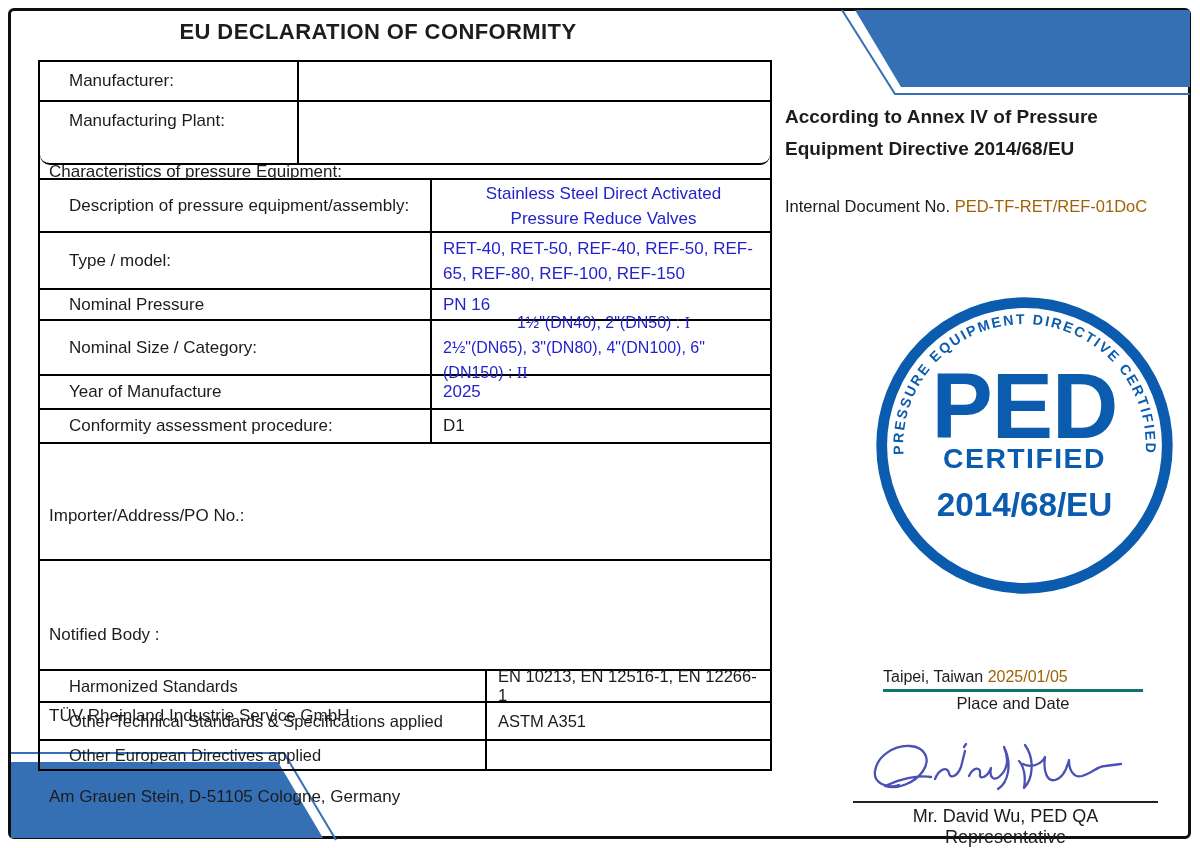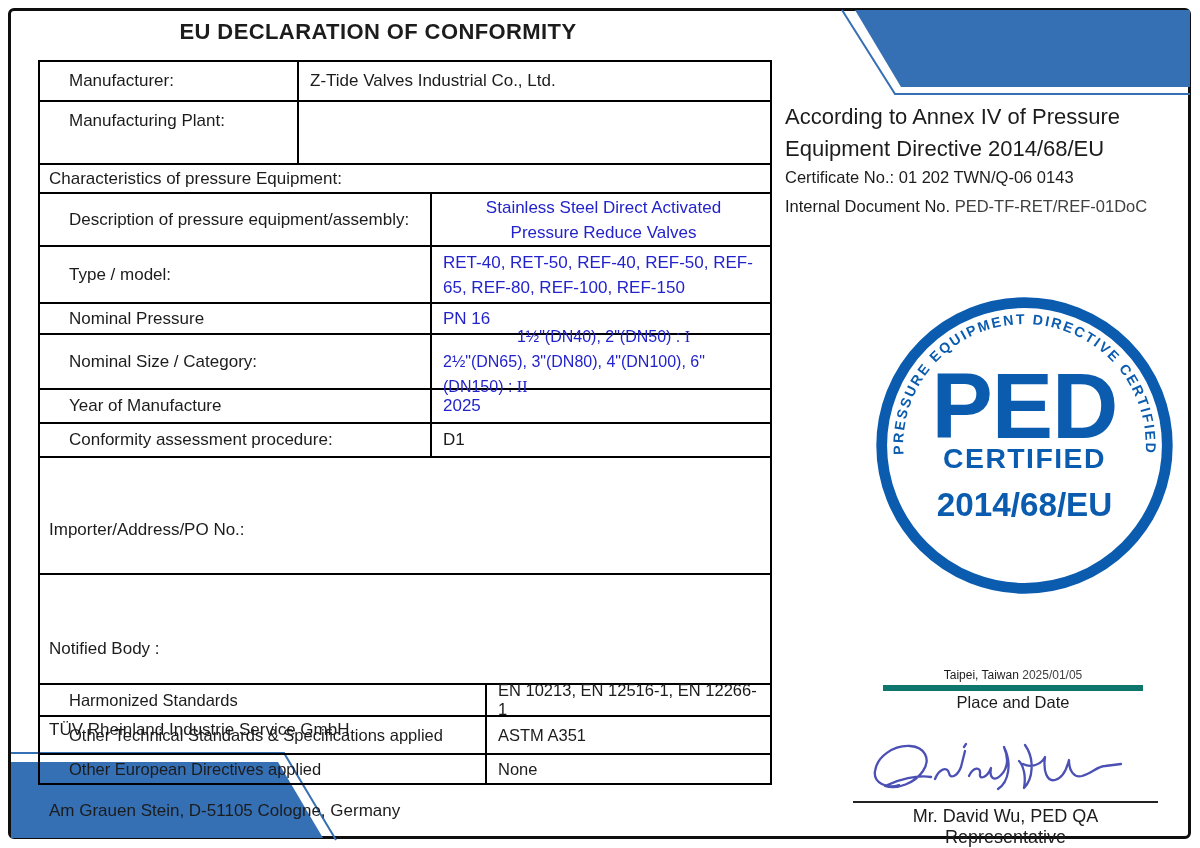--- a/index.html
+++ b/index.html
@@ -25,29 +25,29 @@
   .top-align { align-items:flex-start; padding-top:9px; }
   .blue { color:#2323cc; }
   .multiline { flex-direction:column; align-items:center; justify-content:center; line-height:25px; }
   .serif { font-family:"Liberation Serif", serif; }
   .plant-value { font-family:"Liberation Serif", serif; font-weight:bold; font-size:16px; }
   .full-cell { padding:0 6px 0 9px; display:flex; align-items:center; flex:1; }
   .nb-block { line-height:27px; padding-top:6px; white-space:pre-wrap; }
   .small-row { font-size:16.5px; }
 
   
-  .annex { position:absolute; left:785px; top:101px; width:410px; font-size:22px; line-height:31.5px; z-index:3; }
+  .annex { position:absolute; left:785px; top:101px; width:410px; font-size:19px; line-height:31.5px; z-index:3;font-weight:bold; }
   .cert-no { position:absolute; left:785px; top:168px; font-size:16.5px; z-index:3; }
   .internal-no { position:absolute; left:785px; top:197px; font-size:16.5px; z-index:3; }
-  .red { color:#404040; }
+  .red { color:#a16207; }
 
   .badge { position:absolute; left:868px; top:289px; width:313px; height:313px; z-index:3; }
 
   .place-block { position:absolute; left:883px; top:668px; width:260px; z-index:3; }
-  .place-line { text-align:center; font-size:12px; padding-bottom:3px; border-bottom:6px solid #0f766e; }
+  .place-line { text-align:left; font-size:16px; padding-bottom:3px; border-bottom:3px solid #0f766e; }
   .place-caption { text-align:center; font-size:16.5px; margin-top:2px; }
 
   .sig-svg { position:absolute; left:865px; top:733px; width:290px; height:68px; z-index:3; }
   .sig-rule { position:absolute; left:853px; top:801px; width:305px; border-top:2px solid #222; z-index:3; }
   .sig-name { position:absolute; left:853px; top:806px; width:305px; text-align:center; font-size:18px; z-index:3; }
 </style>
 </head>
 <body>
 
 <div class="page">
@@ -60,28 +60,27 @@
     <polygon points="11,762 278,762 323,838 11,838" fill="#356fb4"></polygon>
     <polyline points="11,753 284,753 336,840" fill="none" stroke="#356fb4" stroke-width="2"></polyline>
   </svg>
 
   <div class="title">EU DECLARATION OF CONFORMITY</div>
 
   <div class="doc-table">
 
     <div class="row" style="height:40px;">
       <div class="cell-label w-a">Manufacturer:</div>
-      <div class="cell-value">Z-Tide Valves Industrial Co., Ltd.</div>
     </div>
 
-    <div class="row" style="height:63px;">
+    <div class="row" style="height:63px;border-radius:10px;">
       <div class="cell-label w-a top-align">Manufacturing Plant:</div>
     </div>
 
-    <div class="row" style="height:29px;">
+    <div class="row" style="height:15px;">
       <div class="full-cell">Characteristics of pressure Equipment:</div>
     </div>
 
     <div class="row" style="height:53px;">
       <div class="cell-label w-b">Description of pressure equipment/assembly:</div>
       <div class="cell-value multiline blue">
         <span>Stainless Steel Direct Activated</span>
         <span>Pressure Reduce Valves</span>
       </div>
     </div>
@@ -132,27 +131,25 @@
       <div class="cell-value">EN 10213, EN 12516-1, EN 12266-1</div>
     </div>
 
     <div class="row small-row" style="height:38px;">
       <div class="cell-label w-c">Other Technical Standards &amp; Specifications applied</div>
       <div class="cell-value">ASTM A351</div>
     </div>
 
     <div class="row small-row" style="height:28px;">
       <div class="cell-label w-c">Other European Directives applied</div>
-      <div class="cell-value">None</div>
     </div>
 
   </div>
 
   <div class="annex">According to Annex IV of Pressure Equipment Directive 2014/68/EU</div>
-  <div class="cert-no">Certificate No.: 01 202 TWN/Q-06 0143</div>
   <div class="internal-no">
     <span>Internal Document No. </span><span class="red">PED-TF-RET/REF-01DoC</span>
   </div>
 
   <svg class="badge" viewBox="0 0 320 320">
     <circle cx="160" cy="160" r="146" fill="none" stroke="#0b5caf" stroke-width="11"></circle>
     <path id="arcpath" d="M 43.5 202.4 A 124 124 0 1 1 276.5 202.4" fill="none"></path>
     <text font-size="14.5" font-weight="bold" fill="#0b5caf" letter-spacing="2" font-family="Liberation Sans, sans-serif">
       <textPath href="#arcpath" startOffset="50%" text-anchor="middle">PRESSURE EQUIPMENT DIRECTIVE CERTIFIED</textPath>
     </text>

